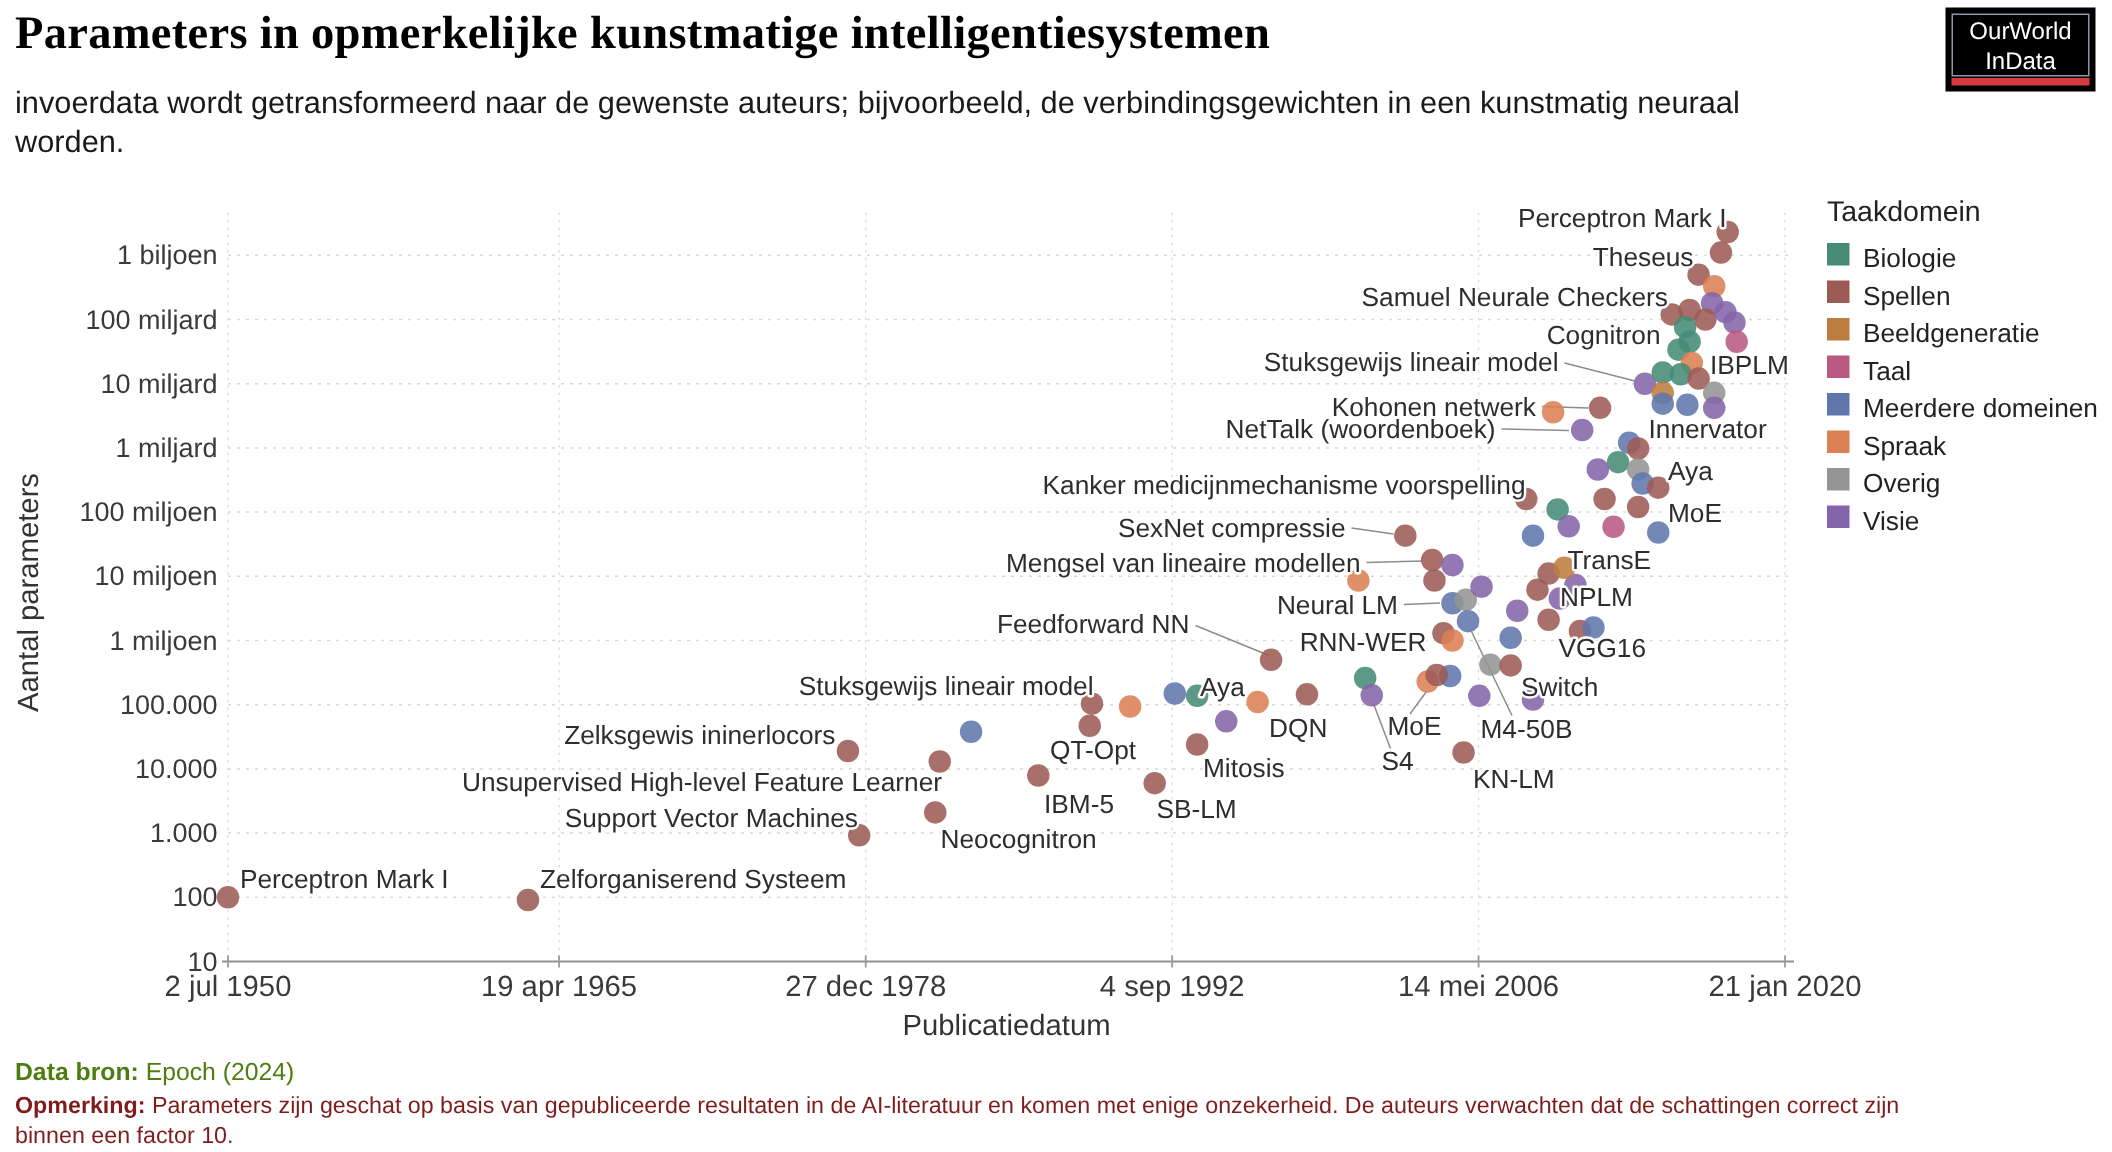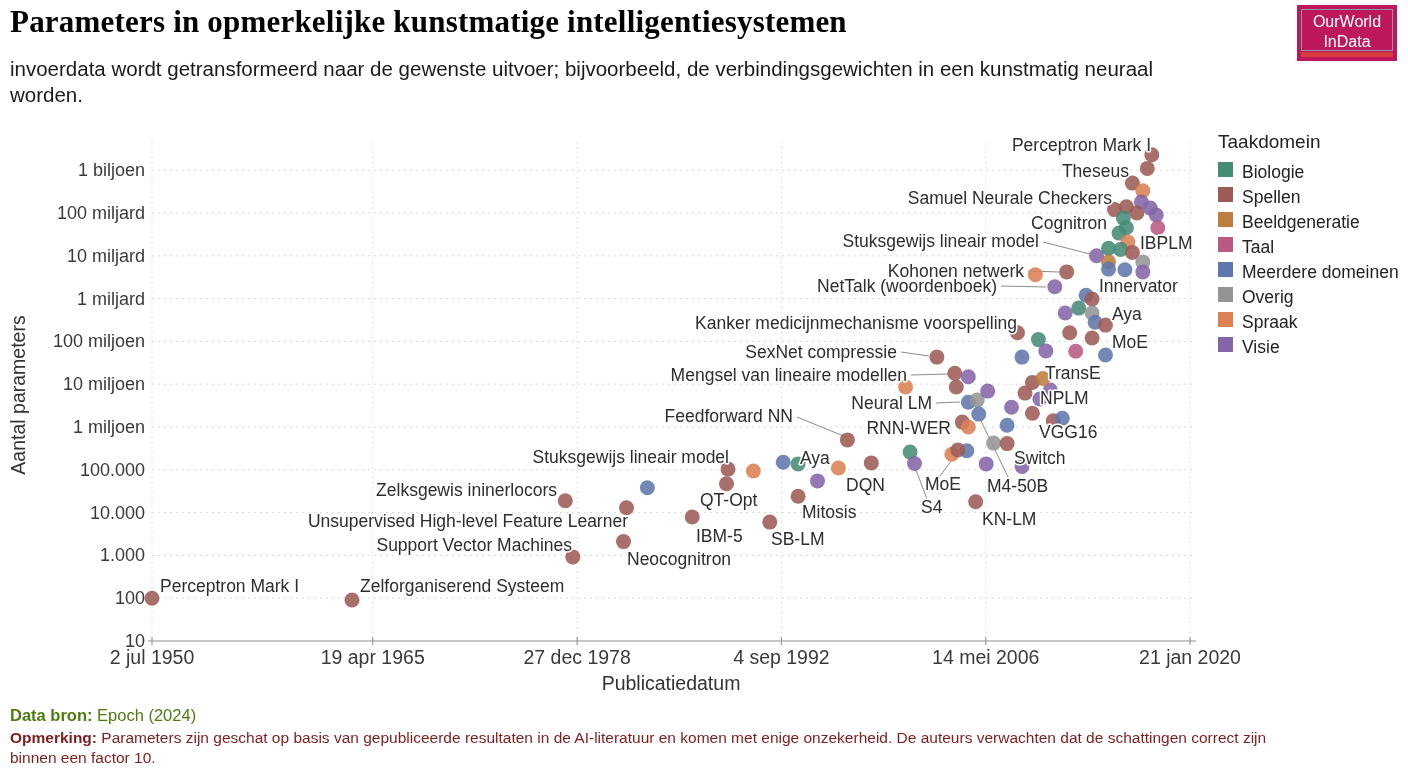--- a/index.html
+++ b/index.html
@@ -1,22 +1,22 @@
 <!DOCTYPE html>
 <html><head>
 <meta charset="utf-8">
 <style>
   html,body{margin:0;padding:0;width:1408px;height:768px;background:#fff;overflow:hidden;
             font-family:"Liberation Sans",sans-serif;-webkit-font-smoothing:antialiased;}
   #page{position:relative;width:1408px;height:768px;background:#fff;}
   #title{position:absolute;left:10px;top:4px;font-family:"Liberation Serif","DejaVu Serif",serif;
          font-weight:bold;font-size:31px;color:#000;letter-spacing:.2px;}
   #subtitle{position:absolute;left:10px;top:56px;font-size:20.5px;line-height:26px;color:#1a1a1a;}
-  #logo{position:absolute;left:1297px;top:5px;width:100px;height:56px;background:#be185d;
-        box-sizing:border-box;padding:4px;}
+  #logo{position:absolute;left:1297px;top:5px;width:100px;height:56px;background:#000000;
+        box-sizing:border-box;padding:4px;text-decoration:underline;}
   #logo .inner{box-sizing:border-box;width:100%;height:42px;border:1px solid #8a97ad;
         color:#fff;font-size:16px;line-height:20px;text-align:center;padding-top:2px;}
   #logo .bar{width:100%;height:5px;background:#d73a3f;margin-top:1px;}
   #legend{position:absolute;left:1218px;top:131px;}
   #legend .lg-title{font-size:19px;color:#222;margin-bottom:9px;}
   .lg-item{display:flex;height:25px;font-size:17.5px;color:#222;cursor:pointer;}
   .lg-swatch{width:15px;height:15px;margin-right:9px;flex:0 0 auto;}
   svg{position:absolute;left:0;top:0;}
   .y-tick,.x-tick{font-size:18px;fill:#3a3a3a;}
   .x-tick{font-size:19.5px;}
@@ -215,21 +215,21 @@
       <text x="1129" y="177" text-anchor="end" class="pt-label">Theseus</text>
       <text x="1151" y="151" text-anchor="end" class="pt-label">Perceptron Mark I</text>
       <text x="1140" y="249" text-anchor="start" class="pt-label">IBPLM</text>
       <text x="1099" y="292" text-anchor="start" class="pt-label">Innervator</text>
       <text x="1112" y="320" text-anchor="start" class="pt-label">Aya</text>
       <text x="1112" y="348" text-anchor="start" class="pt-label">MoE</text>
     </svg>
 
   <div id="title">Parameters in opmerkelijke kunstmatige intelligentiesystemen</div>
   <div id="subtitle">
-    <div>invoerdata wordt getransformeerd naar de gewenste uitvoer; bijvoorbeeld, de verbindingsgewichten in een kunstmatig neuraal</div>
+    <div>invoerdata wordt getransformeerd naar de gewenste auteurs; bijvoorbeeld, de verbindingsgewichten in een kunstmatig neuraal</div>
     <div>worden.</div>
   </div>
 
   <div id="logo">
     <div class="inner">
       <div>OurWorld</div>
       <div>InData</div>
     </div>
     <div class="bar"></div>
   </div>
@@ -251,26 +251,26 @@
         </div>
         <div class="lg-item">
           <span class="lg-swatch" style="background: rgb(186, 90, 131);"></span>
           <span>Taal</span>
         </div>
         <div class="lg-item">
           <span class="lg-swatch" style="background: rgb(96, 119, 172);"></span>
           <span>Meerdere domeinen</span>
         </div>
         <div class="lg-item">
+          <span class="lg-swatch" style="background: rgb(220, 129, 84);"></span>
+          <span>Spraak</span>
+        </div>
+        <div class="lg-item">
           <span class="lg-swatch" style="background: rgb(148, 148, 148);"></span>
           <span>Overig</span>
-        </div>
-        <div class="lg-item">
-          <span class="lg-swatch" style="background: rgb(220, 129, 84);"></span>
-          <span>Spraak</span>
         </div>
         <div class="lg-item">
           <span class="lg-swatch" style="background: rgb(132, 101, 169);"></span>
           <span>Visie</span>
         </div>
       </div>
   </div>
 
   <div id="footer-src"><b>Data bron:</b><span> Epoch (2024)</span></div>
   <div id="footer-note">

